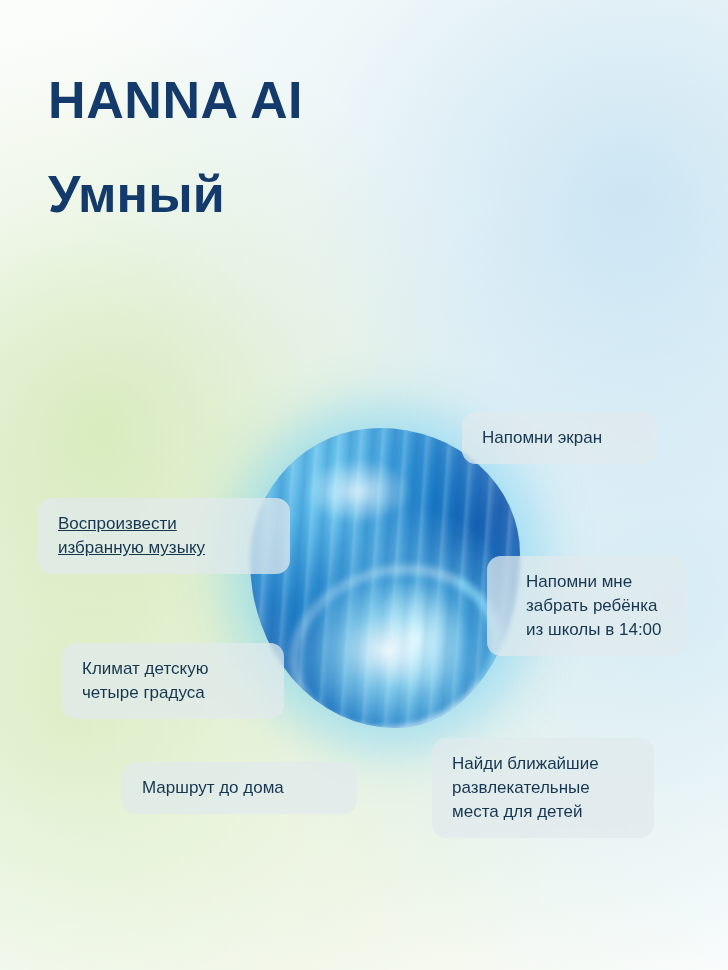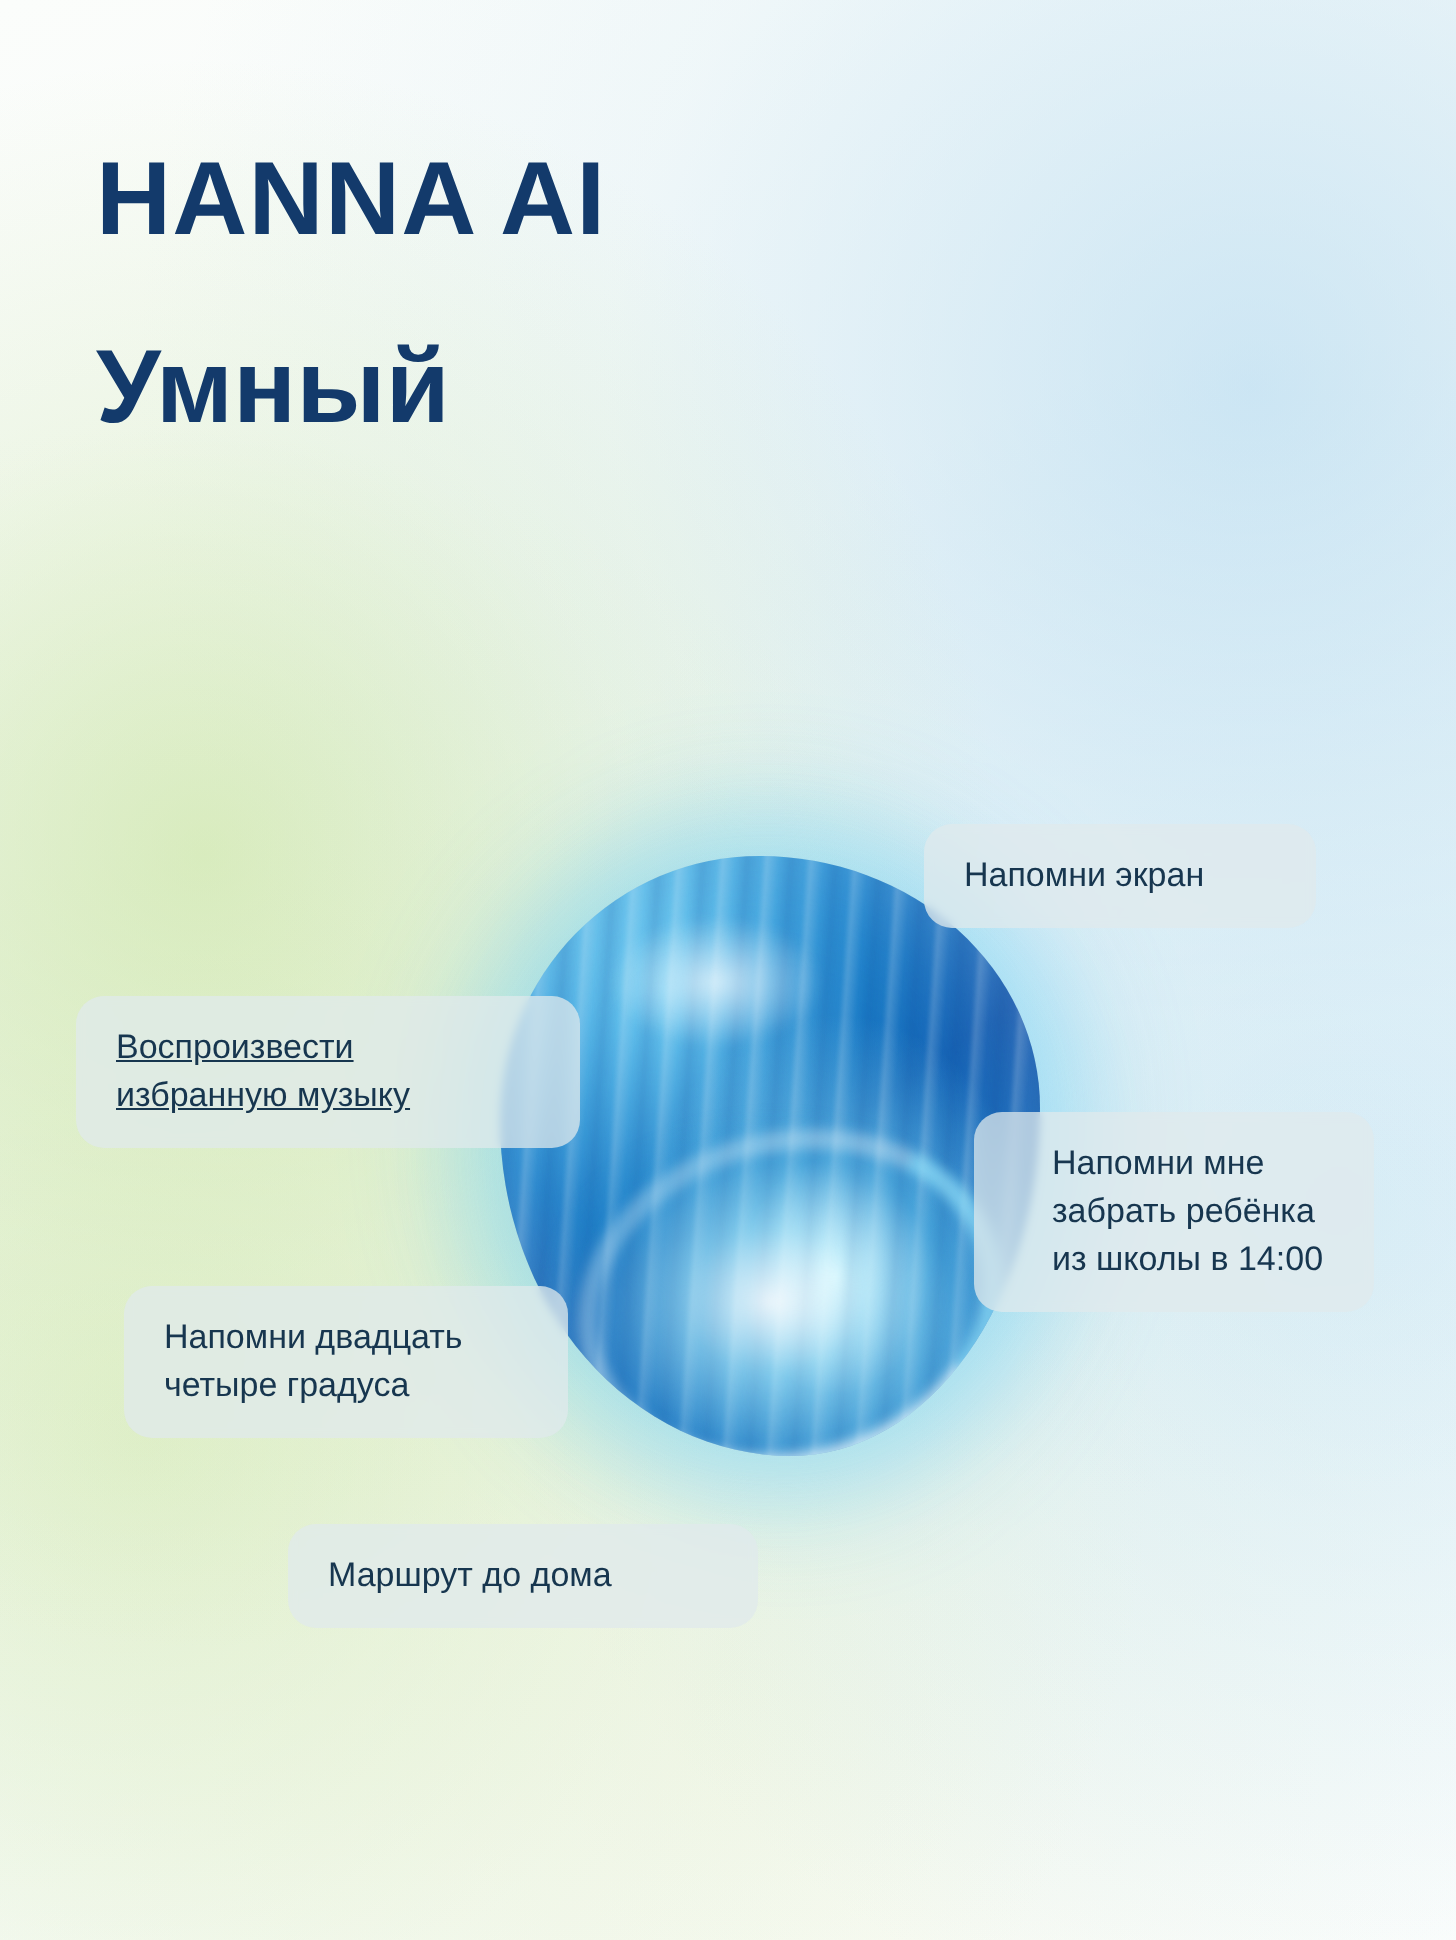--- a/index.html
+++ b/index.html
@@ -146,21 +146,21 @@
     font-weight: 400;
     backdrop-filter: blur(2px);
     white-space: pre-line;
   }
 
   #bubble-story     { left: 108px; top: 345px; width: 290px; }
   #bubble-screen    { left: 462px; top: 412px; width: 196px; }
   #bubble-music     { left: 38px;  top: 498px; width: 252px; text-decoration: underline; }
   #bubble-remind    { left: 487px; top: 556px; width: 200px; padding-left: 39px; }
   #bubble-climate   { left: 62px;  top: 643px; width: 222px; }
-  #bubble-route     { left: 144px; top: 762px; width: 235px; }
+  #bubble-route     { left: 122px; top: 762px; width: 235px; }
   #bubble-places    { left: 432px; top: 738px; width: 222px; }
 </style>
 </head>
 <body>
 
 <div id="poster">
 
   <div class="headline">
     <span class="brand">HANNA AI</span>
     <span class="sub1">Умный</span>
@@ -173,17 +173,20 @@
       <div class="orb-highlight"></div>
     </div>
   </div>
 
   <div class="bubble" id="bubble-screen">Напомни экран</div>
   <div class="bubble" id="bubble-music">Воспроизвести
 избранную музыку</div>
   <div class="bubble" id="bubble-remind">Напомни мне
 забрать ребёнка
 из школы в 14:00</div>
-  <div class="bubble" id="bubble-climate">Напомни двадцать
+  <div class="bubble" id="bubble-climate">Климат детскую
 четыре градуса</div>
   <div class="bubble" id="bubble-route">Маршрут до дома</div>
+  <div class="bubble" id="bubble-places">Найди ближайшие
+развлекательные
+места для детей</div>
 
 </div>
 
 </body></html>

